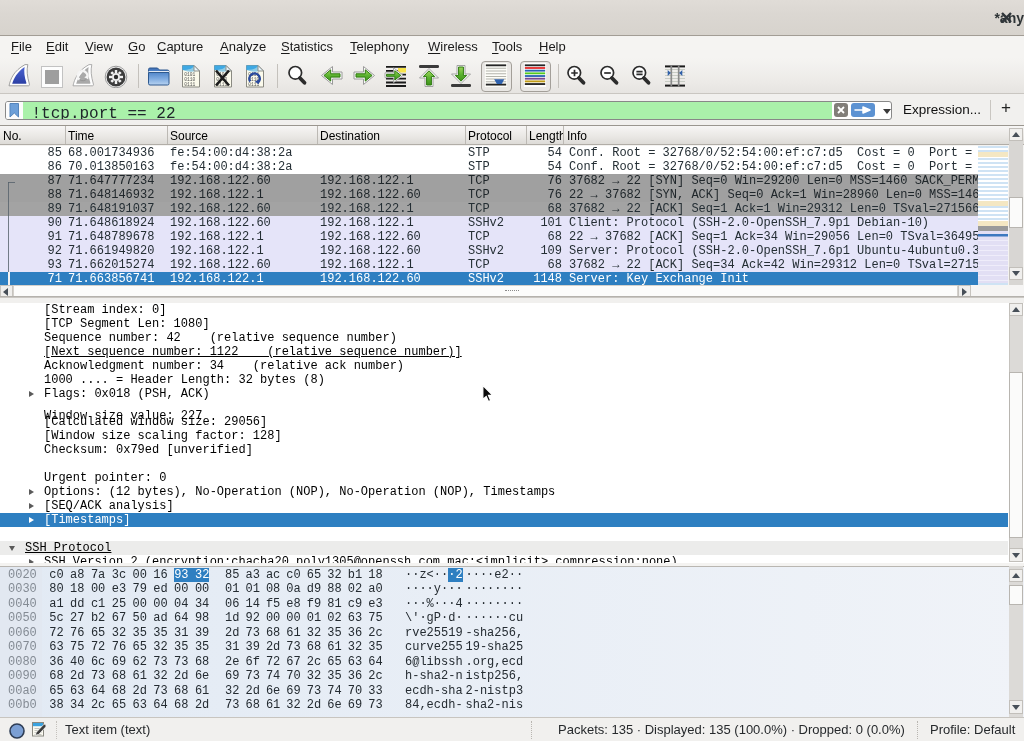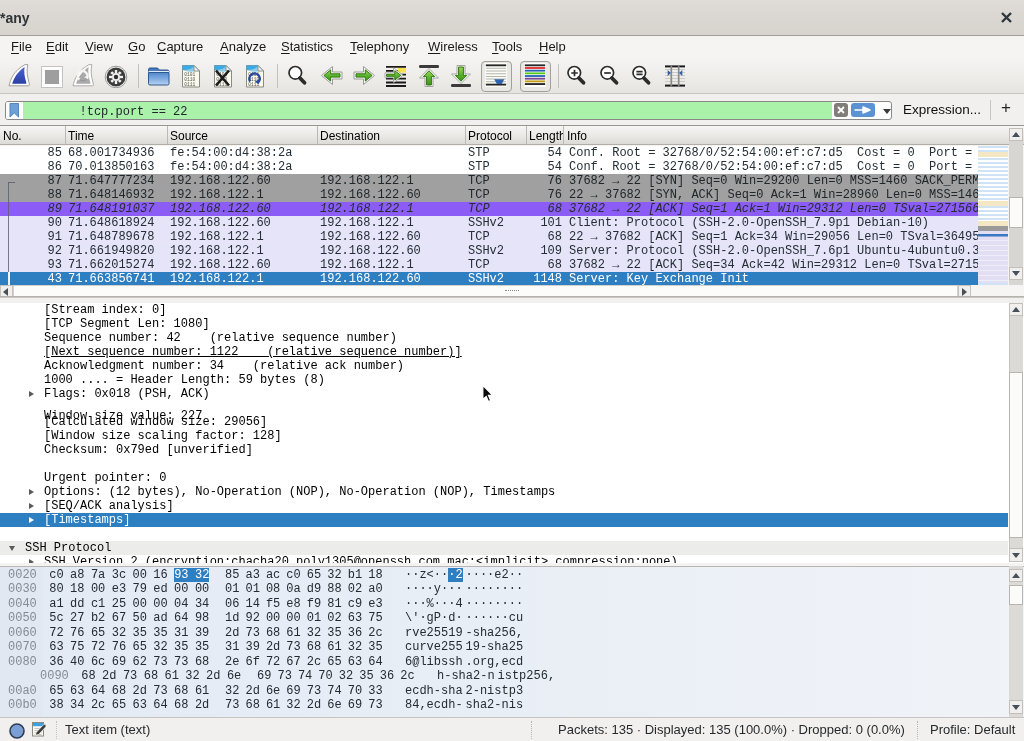--- a/index.html
+++ b/index.html
@@ -3,39 +3,39 @@
 <meta charset="utf-8">
 <style>
 * { margin:0; padding:0; box-sizing:border-box; }
 html,body { width:1024px; height:741px; overflow:hidden; }
 body { font-family:"Liberation Sans", sans-serif; position:relative; background:#f4f3f1; }
 .abs { position:absolute; }
 .mono { font-family:"Liberation Mono", monospace; }
 #titlebar { left:0; top:0; width:1024px; height:36px;
   background:linear-gradient(#e0dcd7, #dbd7d2 40%, #d7d3cd);
   border-bottom:1px solid #a29d95; }
-#titlebar .title { position:absolute; left:0; right:0; top:10px; text-align:left;
+#titlebar .title { position:absolute; left:0; right:0; top:10px; text-align:right;
   font-size:14px; font-weight:bold; color:#2e3436; }
 #menubar { left:0; top:37px; width:1024px; height:21px; background:#f5f4f2;
   font-size:13px; color:#1a1a1a; }
 #menubar span { position:absolute; top:2px; }
 #menubar u { text-decoration:underline; text-underline-offset:2px; }
 #toolbar { left:0; top:58px; width:1024px; height:36px;
   background:linear-gradient(#f5f4f2, #eceae7 70%, #e6e4e1);
   border-bottom:1px solid #c9c6c1; }
 .tbsep { position:absolute; top:6px; width:1px; height:24px; background:#c4c1bc; }
 .tbtn { position:absolute; top:6px; width:24px; height:24px; }
 .tbox { position:absolute; top:3px; width:31px; height:31px; border:1px solid #a39f99;
   border-radius:4px; background:#e9e7e4; }
 #filterbar { left:0; top:94px; width:1024px; height:33px; background:#f1f0ee; }
 #filterbox { position:absolute; left:4.5px; top:6.5px; width:887px; height:19px;
   border:1px solid #888; border-radius:3px; background:#fff; overflow:hidden; }
 #fbookmark { position:absolute; left:0; top:0; width:17.5px; height:17px; background:#fcfcfc; }
 #fgreen { position:absolute; left:17.5px; top:0; width:809px; height:17px; background:#aaf1aa; }
-#ftext { position:absolute; left:26px; top:3px; font-size:12px; font-family:"Liberation Mono", monospace; color:#20262b;margin-left:48px; }
+#ftext { position:absolute; left:26px; top:3px; font-size:16px; font-family:"Liberation Mono", monospace; color:#20262b; }
 #fclear { position:absolute; left:828.5px; top:1.5px; width:14px; height:14px; border-radius:3px;
   background:#817e79; }
 #fapply { position:absolute; left:845.5px; top:1.5px; width:24px; height:14px; border-radius:3px;
   background:#5c92d2; }
 #fcaret { position:absolute; left:877.5px; top:7px; width:0; height:0;
   border-left:4.5px solid transparent; border-right:4.5px solid transparent; border-top:5px solid #3a3a3a; }
 #fexpr { position:absolute; left:903px; top:8px; font-size:13.5px; color:#111; }
 #fsep { position:absolute; left:990px; top:6px; width:1px; height:20px; background:#c9c6c1; }
 #fplus { position:absolute; left:1001px; top:4px; font-size:17px; color:#222; }
 #plheader { left:0; top:125px; width:1024px; height:20px;
@@ -330,26 +330,26 @@
   <div class="csep" style="left:317px"></div>
   <div class="csep" style="left:465px"></div>
   <div class="csep" style="left:526px"></div>
   <div class="csep" style="left:563px"></div>
 </div>
 <div class="abs mono" id="plrows">
     <div class="prow" style="top:0px; background:#ffffff; color:#242e34;"><span class="c-no">85</span><span class="c-time">68.001734936</span><span class="c-src">fe:54:00:d4:38:2a</span><span class="c-dst"></span><span class="c-proto">STP</span><span class="c-len">54</span><span class="c-info">Conf. Root = 32768/0/52:54:00:ef:c7:d5  Cost = 0  Port = 0x8005</span></div>
     <div class="prow" style="top:14px; background:#ffffff; color:#242e34;"><span class="c-no">86</span><span class="c-time">70.013850163</span><span class="c-src">fe:54:00:d4:38:2a</span><span class="c-dst"></span><span class="c-proto">STP</span><span class="c-len">54</span><span class="c-info">Conf. Root = 32768/0/52:54:00:ef:c7:d5  Cost = 0  Port = 0x8005</span></div>
     <div class="prow" style="top:28px; background:#a0a0a0; color:#20272b;"><span class="c-no">87</span><span class="c-time">71.647777234</span><span class="c-src">192.168.122.60</span><span class="c-dst">192.168.122.1</span><span class="c-proto">TCP</span><span class="c-len">76</span><span class="c-info">37682 → 22 [SYN] Seq=0 Win=29200 Len=0 MSS=1460 SACK_PERM TSval=271562</span></div>
     <div class="prow" style="top:42px; background:#a0a0a0; color:#20272b;"><span class="c-no">88</span><span class="c-time">71.648146932</span><span class="c-src">192.168.122.1</span><span class="c-dst">192.168.122.60</span><span class="c-proto">TCP</span><span class="c-len">76</span><span class="c-info">22 → 37682 [SYN, ACK] Seq=0 Ack=1 Win=28960 Len=0 MSS=1460 SACK_PERM</span></div>
-    <div class="prow" style="top:56px; background:#8b5cf6; color:#242e34;font-style:italic;"><span class="c-no">89</span><span class="c-time">71.648191037</span><span class="c-src">192.168.122.60</span><span class="c-dst">192.168.122.1</span><span class="c-proto">TCP</span><span class="c-len">68</span><span class="c-info">37682 → 22 [ACK] Seq=1 Ack=1 Win=29312 Len=0 TSval=2715662 TSecr</span></div>
+    <div class="prow" style="top:56px; background:#a3a3a3; color:#242e34;"><span class="c-no">89</span><span class="c-time">71.648191037</span><span class="c-src">192.168.122.60</span><span class="c-dst">192.168.122.1</span><span class="c-proto">TCP</span><span class="c-len">68</span><span class="c-info">37682 → 22 [ACK] Seq=1 Ack=1 Win=29312 Len=0 TSval=2715662 TSecr</span></div>
     <div class="prow" style="top:70px; background:#e5e4f9; color:#242e34;"><span class="c-no">90</span><span class="c-time">71.648618924</span><span class="c-src">192.168.122.60</span><span class="c-dst">192.168.122.1</span><span class="c-proto">SSHv2</span><span class="c-len">101</span><span class="c-info">Client: Protocol (SSH-2.0-OpenSSH_7.9p1 Debian-10)</span></div>
     <div class="prow" style="top:84px; background:#e5e4f9; color:#242e34;"><span class="c-no">91</span><span class="c-time">71.648789678</span><span class="c-src">192.168.122.1</span><span class="c-dst">192.168.122.60</span><span class="c-proto">TCP</span><span class="c-len">68</span><span class="c-info">22 → 37682 [ACK] Seq=1 Ack=34 Win=29056 Len=0 TSval=3649551 TSecr</span></div>
     <div class="prow" style="top:98px; background:#e5e4f9; color:#242e34;"><span class="c-no">92</span><span class="c-time">71.661949820</span><span class="c-src">192.168.122.1</span><span class="c-dst">192.168.122.60</span><span class="c-proto">SSHv2</span><span class="c-len">109</span><span class="c-info">Server: Protocol (SSH-2.0-OpenSSH_7.6p1 Ubuntu-4ubuntu0.3)</span></div>
     <div class="prow" style="top:112px; background:#e5e4f9; color:#242e34;"><span class="c-no">93</span><span class="c-time">71.662015274</span><span class="c-src">192.168.122.60</span><span class="c-dst">192.168.122.1</span><span class="c-proto">TCP</span><span class="c-len">68</span><span class="c-info">37682 → 22 [ACK] Seq=34 Ack=42 Win=29312 Len=0 TSval=2715662 TSec</span></div>
-    <div class="prow" style="top:126px; background:#2e7fc1; color:#fff;"><span class="c-no">43</span><span class="c-time">71.663856741</span><span class="c-src">192.168.122.1</span><span class="c-dst">192.168.122.60</span><span class="c-proto">SSHv2</span><span class="c-len">1148</span><span class="c-info">Server: Key Exchange Init</span></div>
+    <div class="prow" style="top:126px; background:#2e7fc1; color:#fff;"><span class="c-no">71</span><span class="c-time">71.663856741</span><span class="c-src">192.168.122.1</span><span class="c-dst">192.168.122.60</span><span class="c-proto">SSHv2</span><span class="c-len">1148</span><span class="c-info">Server: Key Exchange Init</span></div>
     <div style="position:absolute;left:8px;top:36px;width:1px;height:97px;background:#55606a;opacity:0.8"></div>
     <div style="position:absolute;left:8px;top:36px;width:7px;height:1px;background:#55606a;opacity:0.8"></div>
     <div style="position:absolute;left:8px;top:126px;width:1.5px;height:14px;background:#f2f2f2"></div>
   </div>
 <div class="abs" id="minimap"><svg width="30" height="139" viewBox="0 0 30 139">
       <rect x="0" y="0" width="30" height="139" fill="#ffffff"></rect>
       <rect x="0" y="0.0" width="30" height="2.0" fill="#cfe3f4"></rect>
       <rect x="0" y="4.0" width="30" height="2.0" fill="#cfe3f4"></rect>
       <rect x="0" y="8.0" width="30" height="2.0" fill="#cfe3f4"></rect>
       <rect x="0" y="12.0" width="30" height="2.0" fill="#cfe3f4"></rect>
@@ -404,52 +404,52 @@
   <div style="position:absolute;left:505px;top:5px;width:14px;height:2px;border-top:1px dotted #8a8a8a;"></div>
   <div style="position:absolute;left:0;top:11px;width:1024px;height:1px;background:#b5b2ad;"></div>
 </div>
 <div class="abs" id="splitter1"></div>
 <div class="abs mono" id="details">
     <div class="dline" style="top:0px;color:#000;"><span style="position:absolute;left:44px;top:0;">[Stream index: 0]</span></div>
     <div class="dline" style="top:14px;color:#000;"><span style="position:absolute;left:44px;top:0;">[TCP Segment Len: 1080]</span></div>
     <div class="dline" style="top:28px;color:#000;"><span style="position:absolute;left:44px;top:0;">Sequence number: 42    (relative sequence number)</span></div>
     <div class="dline" style="top:42px;color:#000;"><span style="position:absolute;left:44px;top:0;text-decoration:underline;">[Next sequence number: 1122    (relative sequence number)]</span></div>
     <div class="dline" style="top:56px;color:#000;"><span style="position:absolute;left:44px;top:0;">Acknowledgment number: 34    (relative ack number)</span></div>
-    <div class="dline" style="top:70px;color:#000;"><span style="position:absolute;left:44px;top:0;">1000 .... = Header Length: 59 bytes (8)</span></div>
+    <div class="dline" style="top:70px;color:#000;"><span style="position:absolute;left:44px;top:0;">1000 .... = Header Length: 32 bytes (8)</span></div>
     <div class="dline" style="top:84px;color:#000;"><span style="position:absolute;left:29px;top:3.5px;width:0;height:0;border-top:3.5px solid transparent;border-bottom:3.5px solid transparent;border-left:5px solid #5a5a5a;"></span><span style="position:absolute;left:44px;top:0;">Flags: 0x018 (PSH, ACK)</span></div>
     <div class="dline" style="top:98px;color:#000;"><span style="position:absolute;left:44px;top:0;margin-top:8px;">Window size value: 227</span></div>
     <div class="dline" style="top:112px;color:#000;"><span style="position:absolute;left:44px;top:0;">[Calculated window size: 29056]</span></div>
     <div class="dline" style="top:126px;color:#000;"><span style="position:absolute;left:44px;top:0;">[Window size scaling factor: 128]</span></div>
     <div class="dline" style="top:140px;color:#000;"><span style="position:absolute;left:44px;top:0;">Checksum: 0x79ed [unverified]</span></div>
     <div class="dline" style="top:168px;color:#000;padding-left:13px;"><span style="position:absolute;left:44px;top:0;">Urgent pointer: 0</span></div>
     <div class="dline" style="top:182px;color:#000;"><span style="position:absolute;left:29px;top:3.5px;width:0;height:0;border-top:3.5px solid transparent;border-bottom:3.5px solid transparent;border-left:5px solid #5a5a5a;"></span><span style="position:absolute;left:44px;top:0;">Options: (12 bytes), No-Operation (NOP), No-Operation (NOP), Timestamps</span></div>
     <div class="dline" style="top:210px;background:#2e7fc1;color:#fff;"><span style="position:absolute;left:29px;top:3.5px;width:0;height:0;border-top:3.5px solid transparent;border-bottom:3.5px solid transparent;border-left:5px solid #fff;"></span><span style="position:absolute;left:44px;top:0;">[Timestamps]</span></div>
     <div class="dline" style="top:196px;color:#000;"><span style="position:absolute;left:29px;top:3.5px;width:0;height:0;border-top:3.5px solid transparent;border-bottom:3.5px solid transparent;border-left:5px solid #5a5a5a;"></span><span style="position:absolute;left:44px;top:0;">[SEQ/ACK analysis]</span></div>
-    <div class="dline" style="top:238px;background:#ececeb;color:#000;"><span style="position:absolute;left:9px;top:5px;width:0;height:0;border-left:3.5px solid transparent;border-right:3.5px solid transparent;border-top:5px solid #5a5a5a;"></span><span style="position:absolute;left:25px;top:0;">SSH Protocol</span></div>
+    <div class="dline" style="top:238px;background:#ececeb;color:#000;"><span style="position:absolute;left:9px;top:5px;width:0;height:0;border-left:3.5px solid transparent;border-right:3.5px solid transparent;border-top:5px solid #5a5a5a;"></span><span style="position:absolute;left:25px;top:0;text-decoration:underline;">SSH Protocol</span></div>
     <div class="dline" style="top:252px;color:#000;"><span style="position:absolute;left:29px;top:3.5px;width:0;height:0;border-top:3.5px solid transparent;border-bottom:3.5px solid transparent;border-left:5px solid #5a5a5a;"></span><span style="position:absolute;left:44px;top:0;">SSH Version 2 (encryption:chacha20_poly1305@openssh.com mac:&lt;implicit&gt; compression:none)</span></div>
   </div>
 <div class="abs" id="dscroll" style="left:1009px;top:303px;width:14px;height:260px;background:#fff;">
   <div style="position:absolute;left:0;top:0;width:14px;height:13px;background:#f0efed;border:1px solid #c2bfba;"></div>
   <div style="position:absolute;left:3px;top:4px;width:0;height:0;border-left:4px solid transparent;border-right:4px solid transparent;border-bottom:5px solid #474f58;"></div>
   <div style="position:absolute;left:0;top:13px;width:14px;height:56px;background:#dcdad7;border-left:1px solid #c6c3be;"></div>
   <div style="position:absolute;left:0;top:69px;width:14px;height:166px;background:#fbfbfa;border:1px solid #b8b5b0;"></div>
   <div style="position:absolute;left:0;top:235px;width:14px;height:10px;background:#dcdad7;border-left:1px solid #c6c3be;"></div>
   <div style="position:absolute;left:0;top:245px;width:14px;height:14px;background:#f0efed;border:1px solid #c2bfba;"></div>
   <div style="position:absolute;left:3px;top:250px;width:0;height:0;border-left:4px solid transparent;border-right:4px solid transparent;border-top:5px solid #474f58;"></div>
 </div>
 <div class="abs mono" id="hexpane">
     <div id="hexoffcol"></div>
     <div class="hline" style="top:0.5px;"><span class="hoff">0020</span><span class="hhex1">c0 a8 7a 3c 00 16 <span class="hl">93 32</span></span><span class="hhex2">85 a3 ac c0 65 32 b1 18</span><span class="hasc1">··z&lt;··<span class="hl">·2</span></span><span class="hasc2">····e2··</span></div>
     <div class="hline" style="top:15.0px;"><span class="hoff">0030</span><span class="hhex1">80 18 00 e3 79 ed 00 00</span><span class="hhex2">01 01 08 0a d9 88 02 a0</span><span class="hasc1">····y···</span><span class="hasc2">········</span></div>
     <div class="hline" style="top:29.5px;"><span class="hoff">0040</span><span class="hhex1">a1 dd c1 25 00 00 04 34</span><span class="hhex2">06 14 f5 e8 f9 81 c9 e3</span><span class="hasc1">···%···4</span><span class="hasc2">········</span></div>
     <div class="hline" style="top:44.0px;"><span class="hoff">0050</span><span class="hhex1">5c 27 b2 67 50 ad 64 98</span><span class="hhex2">1d 92 00 00 01 02 63 75</span><span class="hasc1">\'·gP·d·</span><span class="hasc2">······cu</span></div>
     <div class="hline" style="top:58.5px;"><span class="hoff">0060</span><span class="hhex1">72 76 65 32 35 35 31 39</span><span class="hhex2">2d 73 68 61 32 35 36 2c</span><span class="hasc1">rve25519</span><span class="hasc2">-sha256,</span></div>
     <div class="hline" style="top:73.0px;"><span class="hoff">0070</span><span class="hhex1">63 75 72 76 65 32 35 35</span><span class="hhex2">31 39 2d 73 68 61 32 35</span><span class="hasc1">curve255</span><span class="hasc2">19-sha25</span></div>
     <div class="hline" style="top:87.5px;"><span class="hoff">0080</span><span class="hhex1">36 40 6c 69 62 73 73 68</span><span class="hhex2">2e 6f 72 67 2c 65 63 64</span><span class="hasc1">6@libssh</span><span class="hasc2">.org,ecd</span></div>
-    <div class="hline" style="top:102.0px;margin-left:32px;"><span class="hoff">0090</span><span class="hhex1">68 2d 73 68 61 32 2d 6e</span><span class="hhex2">69 73 74 70 32 35 36 2c</span><span class="hasc1">h-sha2-n</span><span class="hasc2">istp256,</span></div>
+    <div class="hline" style="top:102.0px;"><span class="hoff">0090</span><span class="hhex1">68 2d 73 68 61 32 2d 6e</span><span class="hhex2">69 73 74 70 32 35 36 2c</span><span class="hasc1">h-sha2-n</span><span class="hasc2">istp256,</span></div>
     <div class="hline" style="top:116.5px;"><span class="hoff">00a0</span><span class="hhex1">65 63 64 68 2d 73 68 61</span><span class="hhex2">32 2d 6e 69 73 74 70 33</span><span class="hasc1">ecdh-sha</span><span class="hasc2">2-nistp3</span></div>
     <div class="hline" style="top:131.0px;"><span class="hoff">00b0</span><span class="hhex1">38 34 2c 65 63 64 68 2d</span><span class="hhex2">73 68 61 32 2d 6e 69 73</span><span class="hasc1">84,ecdh-</span><span class="hasc2">sha2-nis</span></div>
   </div>
 <div class="abs" id="hxscroll" style="left:1009px;top:566px;width:14px;height:151px;background:#dcdad7;">
   <div style="position:absolute;left:0;top:3px;width:14px;height:13px;background:#f0efed;border:1px solid #c2bfba;"></div>
   <div style="position:absolute;left:3px;top:7px;width:0;height:0;border-left:4px solid transparent;border-right:4px solid transparent;border-bottom:5px solid #474f58;"></div>
   <div style="position:absolute;left:0;top:19px;width:14px;height:20px;background:#fbfbfa;border:1px solid #b8b5b0;"></div>
   <div style="position:absolute;left:0;top:134px;width:14px;height:14px;background:#f0efed;border:1px solid #c2bfba;"></div>
   <div style="position:absolute;left:3px;top:139px;width:0;height:0;border-left:4px solid transparent;border-right:4px solid transparent;border-top:5px solid #474f58;"></div>
 </div>

